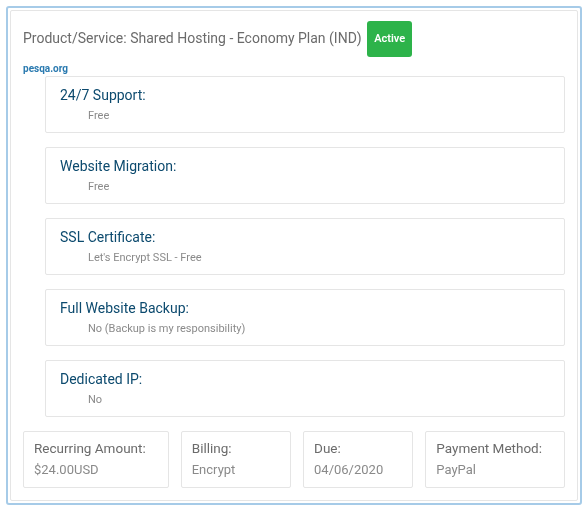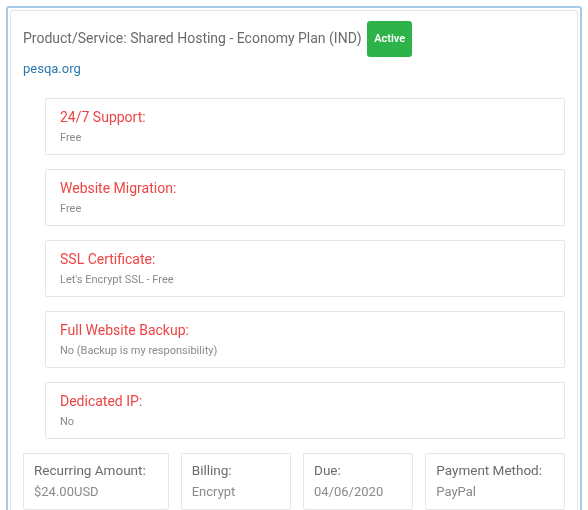--- a/index.html
+++ b/index.html
@@ -31,40 +31,42 @@
       color: #fff;
       font-size: 11px;
       font-weight: 600;
       padding: 9px 7px;
       border-radius: 3px;
       vertical-align: middle;
       margin-left: 2px;
     }
     .domain-link {
       color: #2a7ab0;
-      font-size: 13px;
+      font-size: 10px;
       text-decoration: none;
       display: inline-block;
       margin-top: 4px;
-      margin-bottom: 22px;
+      margin-bottom: 2px;
+      font-weight: bold;
     }
     .feature-box {
       border: 1px solid #e5e5e5;
       border-radius: 2px;
       padding: 10px 14px;
       margin: 0 0 14px 22px;
     }
     .feature-title {
-      color: #ef4444;
+      color: #0c4a6e;
       font-size: 14px;
       margin-bottom: 6px;
     }
     .feature-value {
       color: #8a8a8a;
       font-size: 11px;
+      margin-left: 28px;
     }
     .summary-row {
       display: flex;
       gap: 12px;
       margin-top: 2px;
     }
     .summary-box {
       flex: 1;
       border: 1px solid #e5e5e5;
       border-radius: 2px;

